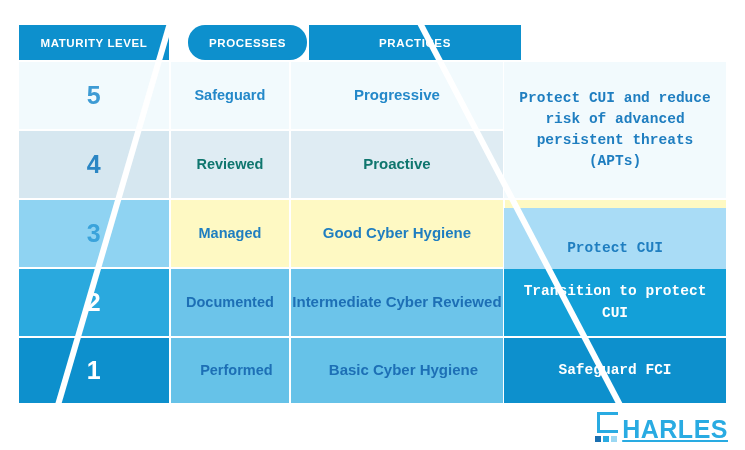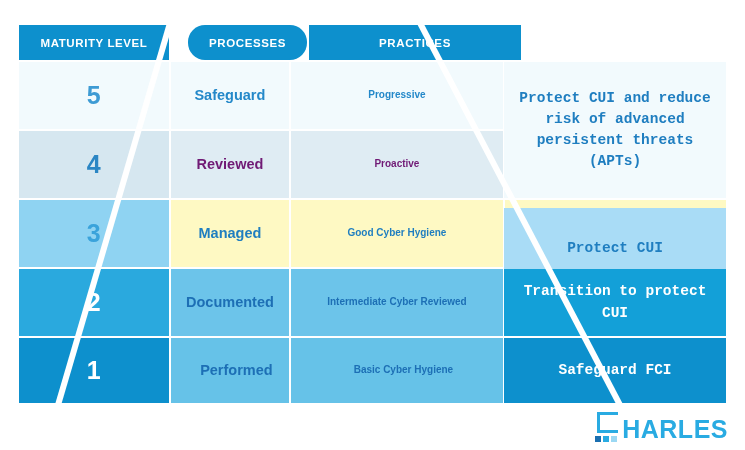--- a/index.html
+++ b/index.html
@@ -72,26 +72,26 @@
     align-items: center;
     justify-content: center;
     box-sizing: border-box;
     height: 100%;
     text-align: center;
     font-weight: 700;
     line-height: 1.25;
   }
   .cell.c-level  { width: 150px; font-size: 25px; }
   .cell.c-proc   { width: 119px; margin-left: 2px; font-size: 14.5px; }
-  .cell.c-prac   { width: 212px; margin-left: 2px; font-size: 10px; }
+  .cell.c-prac   { width: 212px; margin-left: 2px; font-size: 15px; }
   .cell.c-focus  { width: 222px; margin-left: 2px; font-size: 14.5px; }
 
   
   .sh5 { background: #f2fafd; color: #2488c9; }
-  .sh4 { background: #dfecf3; color: #701a75; }
+  .sh4 { background: #dfecf3; color: #0f766e; }
   .sh3 { background: #fef9c3; color: #1f7ec0; }
   .sh2 { background: #6cc4ea; color: #1d6fb5; text-align: right; }
   .sh1 { background: #66c2e8; color: #1d6fb5; padding-left: 13px; }
 
   
   .lvl5 { background: #f2fafd; color: #3e9bd4; }
   .lvl4 { background: #d6e7f0; color: #2b86c4; }
   .lvl3 { background: #8fd3f2; color: #3aa3db; }
   .lvl2 { background: #2aa9de; color: #ffffff; }
   .lvl1 { background: #0d90cd; color: #ffffff; }
@@ -150,20 +150,21 @@
   }
   .sq1 { left: 0px;  background: #1a6fb0; }
   .sq2 { left: 8px;  background: #29abe2; }
   .sq3 { left: 16px; background: #9bd8f3; }
   .logo-word {
     font-size: 25px;
     font-weight: 700;
     letter-spacing: 0.5px;
     color: #29abe2;
     line-height: 0.95;
+    text-decoration: underline;
     -webkit-text-stroke: 0px;
   }
 </style>
 </head>
 <body>
 
 <div id="maturity-figure">
 
   <div class="header-row">
     <div class="hcell c-level">MATURITY LEVEL</div>

